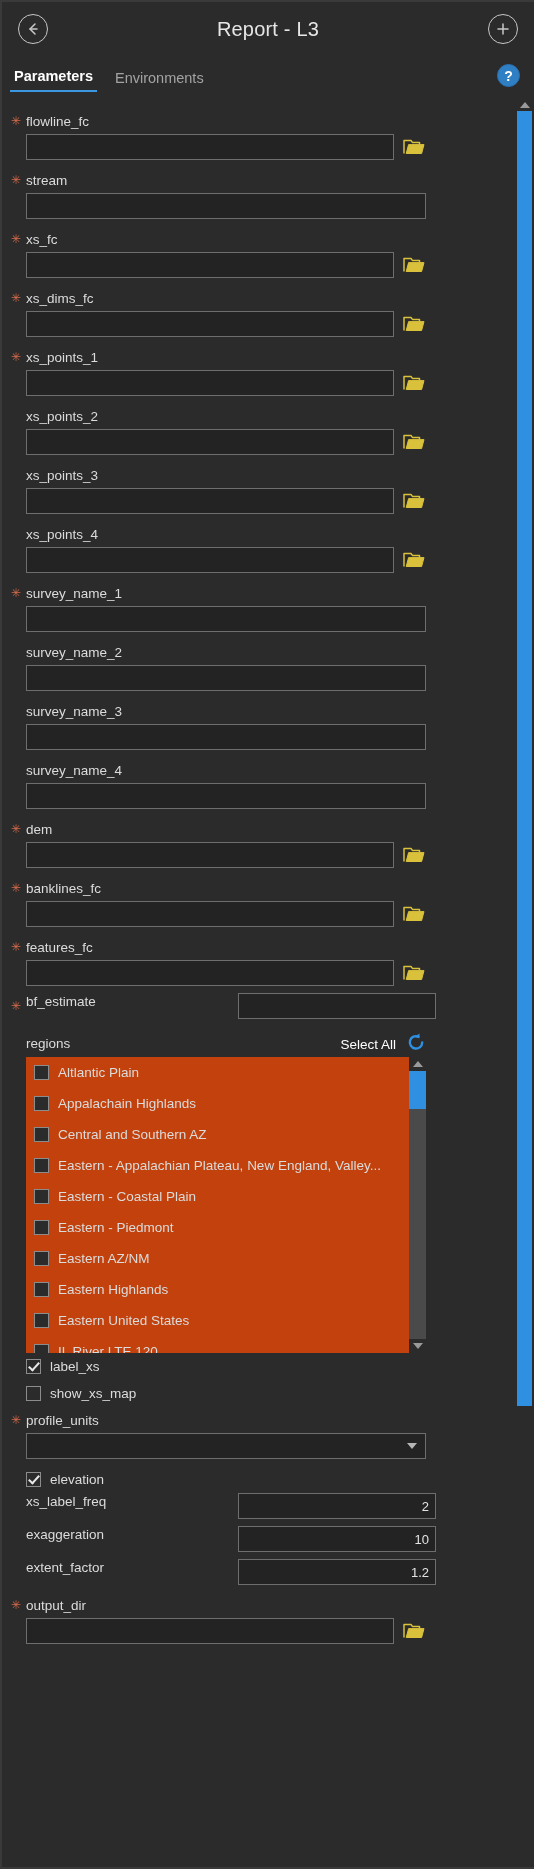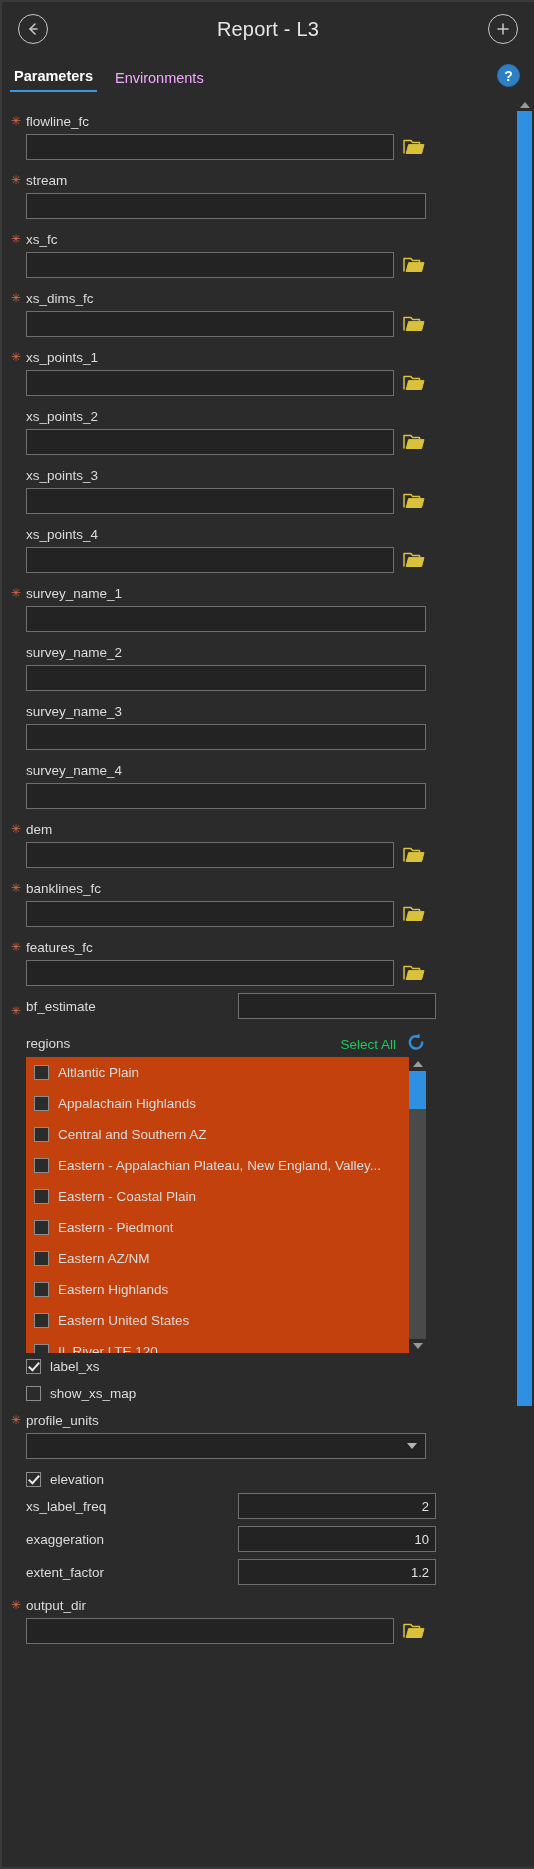--- a/index.html
+++ b/index.html
@@ -62,21 +62,21 @@
     position: relative;
     height: 36px;
     display: flex;
     align-items: flex-end;
     padding: 0 14px 0 8px;
   }
   .tab {
     font-size: 14.5px;
     padding: 0 4px 6px 4px;
     margin-right: 14px;
-    color: #f0abfc;
+    color: #a3a3a3;
     cursor: pointer;
     white-space: nowrap;
   }
   .tab.active {
     color: #ffffff;
     font-weight: bold;
     border-bottom: 2.5px solid #3a97e0;
   }
   .help-btn {
     position: absolute;
@@ -160,35 +160,35 @@
     height: 22px;
     display: flex;
     align-items: center;
     justify-content: center;
     cursor: pointer;
   }
 
   
   .numrow {
     display: flex;
-    align-items: center;
+    align-items: flex-start;
     padding: 0 0 7px 22px;
   }
   .numrow .lbl { padding: 0; flex: 0 0 auto; }
 
   
   .regions-head {
     display: flex;
     align-items: flex-end;
     padding: 6px 10px 5px 22px;
   }
   .regions-head .lbl { padding: 0; flex: 1 1 auto; }
   .select-all {
     font-size: 13.5px;
-    color: #22c55e;
+    color: #ffffff;
     cursor: pointer;
     margin-right: 10px;
     white-space: nowrap;
   }
   .refresh-ico { width: 20px; height: 20px; cursor: pointer; display:block; }
 
   .regions-box {
     position: relative;
     margin-left: 22px;
     width: 400px;

